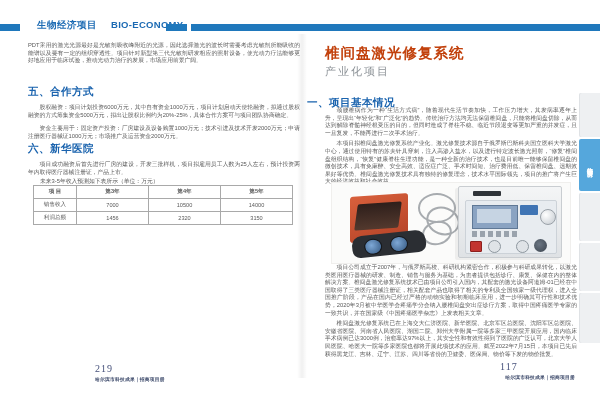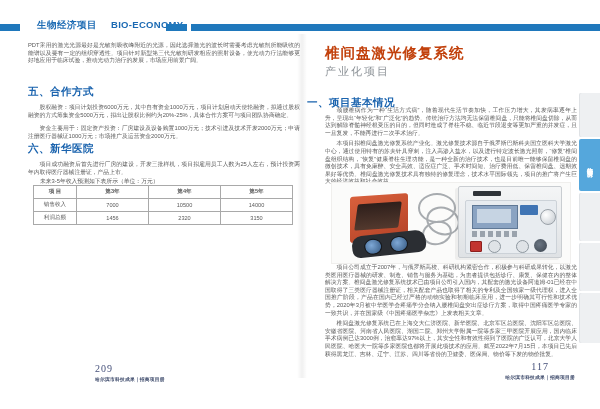--- a/index.html
+++ b/index.html
@@ -33,21 +33,21 @@
   .lp-cap{left:40px;top:177px;font-size:5.8px;color:#5a5a5a;}
   table.income{left:33px;top:185px;width:260px;border-collapse:collapse;position:absolute;table-layout:fixed;}
   table.income td{border:0.8px solid #a9a9a9;font-size:5.6px;color:#5a5a5a;text-align:center;padding:2px 0;height:6px;}
   table.income td.c0{width:42px;}
   table.income tr.hd td{font-weight:bold;}
   
   .pgnum{font-family:"Liberation Serif","DejaVu Serif",serif;font-size:10px;color:#45507a;letter-spacing:1px;}
   .booklet{font-size:4.8px;font-weight:bold;color:#3d4a6b;letter-spacing:.2px;}
   .fl-num{left:95px;top:363px;}
   .fl-txt{left:95px;top:376px;}
-  .fr-num{left:474px;top:361px;width:75px;text-align:right;}
+  .fr-num{left:500px;top:361px;width:75px;text-align:left;}
   .fr-txt{left:472px;top:374px;width:103px;text-align:right;}
   
   .rp-title{left:325px;top:44px;font-size:14.5px;font-weight:bold;color:#c2410c;letter-spacing:1px;white-space:nowrap;}
   .rp-sub{left:325px;top:64px;font-size:11px;color:#8b9196;letter-spacing:2px;white-space:nowrap;}
   .rp-h1{left:307px;top:89px;margin-top:7px;}
   .rp-body1{left:325px;top:107px;width:252px;}
   .rp-body2{left:325px;top:264px;width:252px;}
   
   .photo{left:331px;top:182px;width:238px;height:80px;background:#fbfbfa;border:1px solid #f0efed;}
   .photo *{position:absolute;}
@@ -131,21 +131,21 @@
     </tr>
     <tr>
       <td class="c0">利润总额</td>
       <td>1456</td>
       <td>2320</td>
       <td>3150</td>
     </tr>
   </tbody>
     </table>
 
-  <div class="abs pgnum fl-num">209</div>
+  <div class="abs pgnum fl-num">219</div>
   <div class="abs booklet fl-txt">哈尔滨市科技成果｜招商项目册</div>
 
   <div class="abs rp-title">椎间盘激光修复系统</div>
   <div class="abs rp-sub">产业化项目</div>
   <div class="abs sec-head rp-h1">一、项目基本情况</div>
 
   <div class="abs body-txt rp-body1">
     <p>颈腰椎病作为一种“生活方式病”，随着现代生活节奏加快，工作压力增大，其发病率逐年上升，呈现出“年轻化”和“广泛化”的趋势。传统治疗方法均无法保留椎间盘，只能将椎间盘切除，从而达到解除脊髓神经根受压的目的，但同时造成了脊柱不稳、临近节段退变等更加严重的并发症，且一旦复发，不能再进行二次手术治疗。</p>
     <p>本项目拟椎间盘激光修复系统产业化。激光修复技术源自于俄罗斯巴斯科夫国立医科大学激光中心，通过使用特有的苏夫针具穿刺，注入高渗入盐水，以及进行特定波长激光照射，“修复”椎间盘组织结构，“恢复”健康脊柱生理功能，是一种全新的治疗技术，也是目前唯一能够保留椎间盘的微创技术，具有免麻醉、安全高效、适应症广泛、手术时间短、治疗费用低、保留椎间盘、远期效果好等优势。椎间盘激光修复技术具有独特的修复理念，技术水平国际领先，项目的推广将产生巨大的经济效益和社会效益。</p>
   </div>

